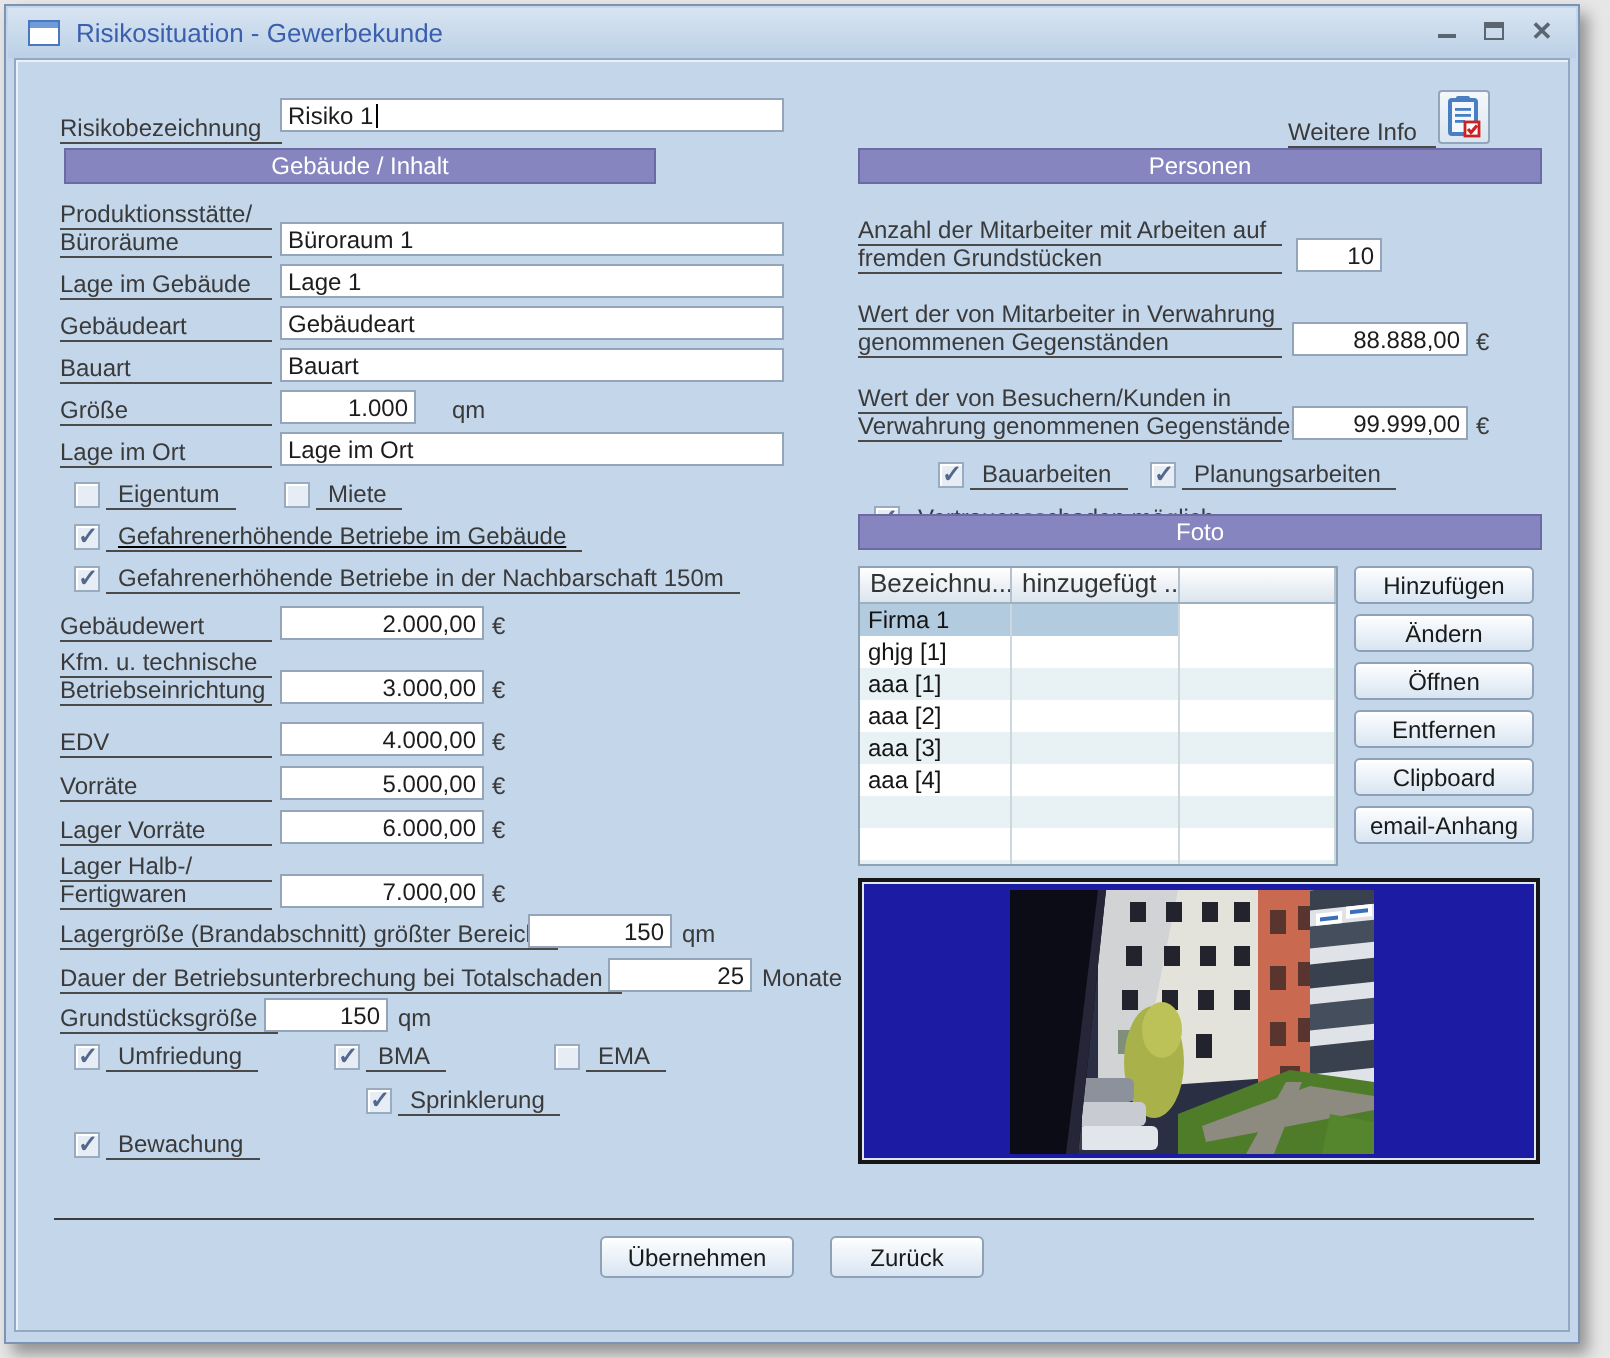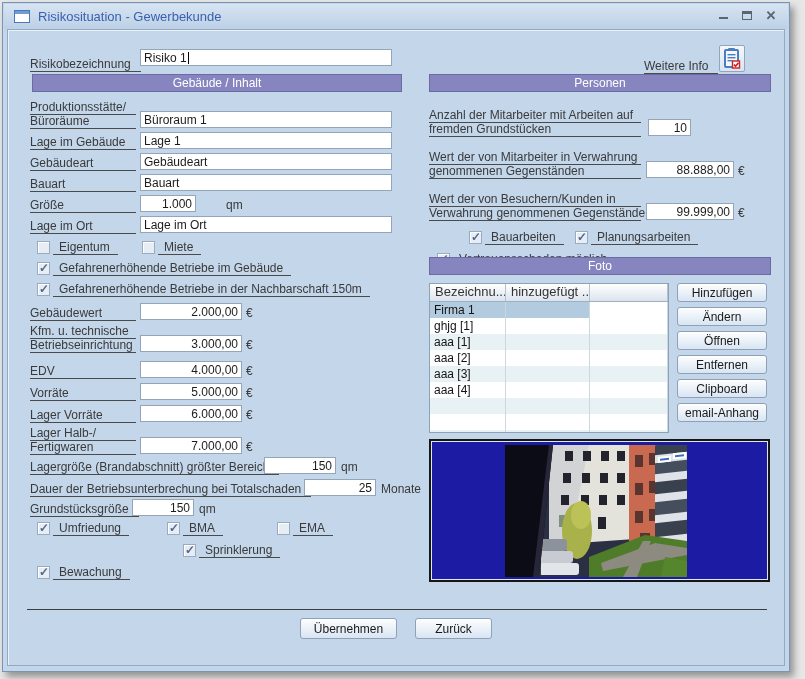--- a/index.html
+++ b/index.html
@@ -99,21 +99,21 @@
         <rect x="3" y="3" width="11" height="15" fill="#f4f8fd"></rect>
         <rect x="5" y="0" width="7" height="3" rx="1" fill="#4a7ec2"></rect>
         <rect x="4.5" y="6" width="8" height="1.4" fill="#4a7ec2"></rect>
         <rect x="4.5" y="9" width="8" height="1.4" fill="#4a7ec2"></rect>
         <rect x="4.5" y="12" width="5" height="1.4" fill="#4a7ec2"></rect>
         <rect x="9.5" y="13" width="7" height="7" fill="#fff" stroke="#cc2222" stroke-width="1.4"></rect>
         <path d="M11 16.5 l1.5 1.8 l3-3.6" stroke="#cc2222" stroke-width="1.6" fill="none"></path>
       </svg>
     </div>
 
-    <div class="section-hdr" style="left:24px;top:44px;width:370px;">Gebäude / Inhalt</div>
+    <div class="section-hdr" style="left:24px;top:44px;width:296px;">Gebäude / Inhalt</div>
     <div class="section-hdr" style="left:421px;top:44px;width:342px;">Personen</div>
 
     <span class="lbl w106" style="left:22px;top:70px;">Produktionsstätte/</span>
     <span class="lbl w106" style="left:22px;top:84px;">Büroräume</span>
     <div class="inp" style="left:132px;top:81px;width:252px;">
         <span>Büroraum 1</span>
       </div>
 
     <span class="lbl w106" style="left:22px;top:105px;">Lage im Gebäude</span>
     <div class="inp" style="left:132px;top:102px;width:252px;">
@@ -124,39 +124,39 @@
     <div class="inp" style="left:132px;top:123px;width:252px;">
         <span>Gebäudeart</span>
       </div>
 
     <span class="lbl w106" style="left:22px;top:147px;">Bauart</span>
     <div class="inp" style="left:132px;top:144px;width:252px;">
         <span>Bauart</span>
       </div>
 
     <span class="lbl w106" style="left:22px;top:168px;">Größe</span>
-    <div class="inp num" style="left:132px;top:165px;width:56px;padding-left:28px;">
+    <div class="inp num" style="left:132px;top:165px;width:68px;padding-left:28px;">
         <span>1.000</span>
       </div>
     <span class="unit" style="left:218px;top:168px;">qm</span>
 
     <span class="lbl w106" style="left:22px;top:189px;">Lage im Ort</span>
     <div class="inp" style="left:132px;top:186px;width:252px;">
         <span>Lage im Ort</span>
       </div>
 
     <div class="cb" style="left:29px;top:210px;">
       <span class="box"></span>
         <span class="cblbl">Eigentum</span>
     </div>
     <div class="cb" style="left:134px;top:210px;">
       <span class="box"></span>
         <span class="cblbl">Miete</span>
     </div>
-    <div class="cb on" style="left:29px;top:231px;">
+    <div class="cb on" style="left:29px;top:231px;text-decoration:underline;">
       <span class="box"></span>
         <span class="cblbl">Gefahrenerhöhende Betriebe im Gebäude</span>
     </div>
     <div class="cb on" style="left:29px;top:252px;">
       <span class="box"></span>
         <span class="cblbl">Gefahrenerhöhende Betriebe in der Nachbarschaft 150m</span>
     </div>
 
     <span class="lbl w106" style="left:22px;top:276px;">Gebäudewert</span>
     <div class="inp num" style="left:132px;top:273px;width:102px;">

